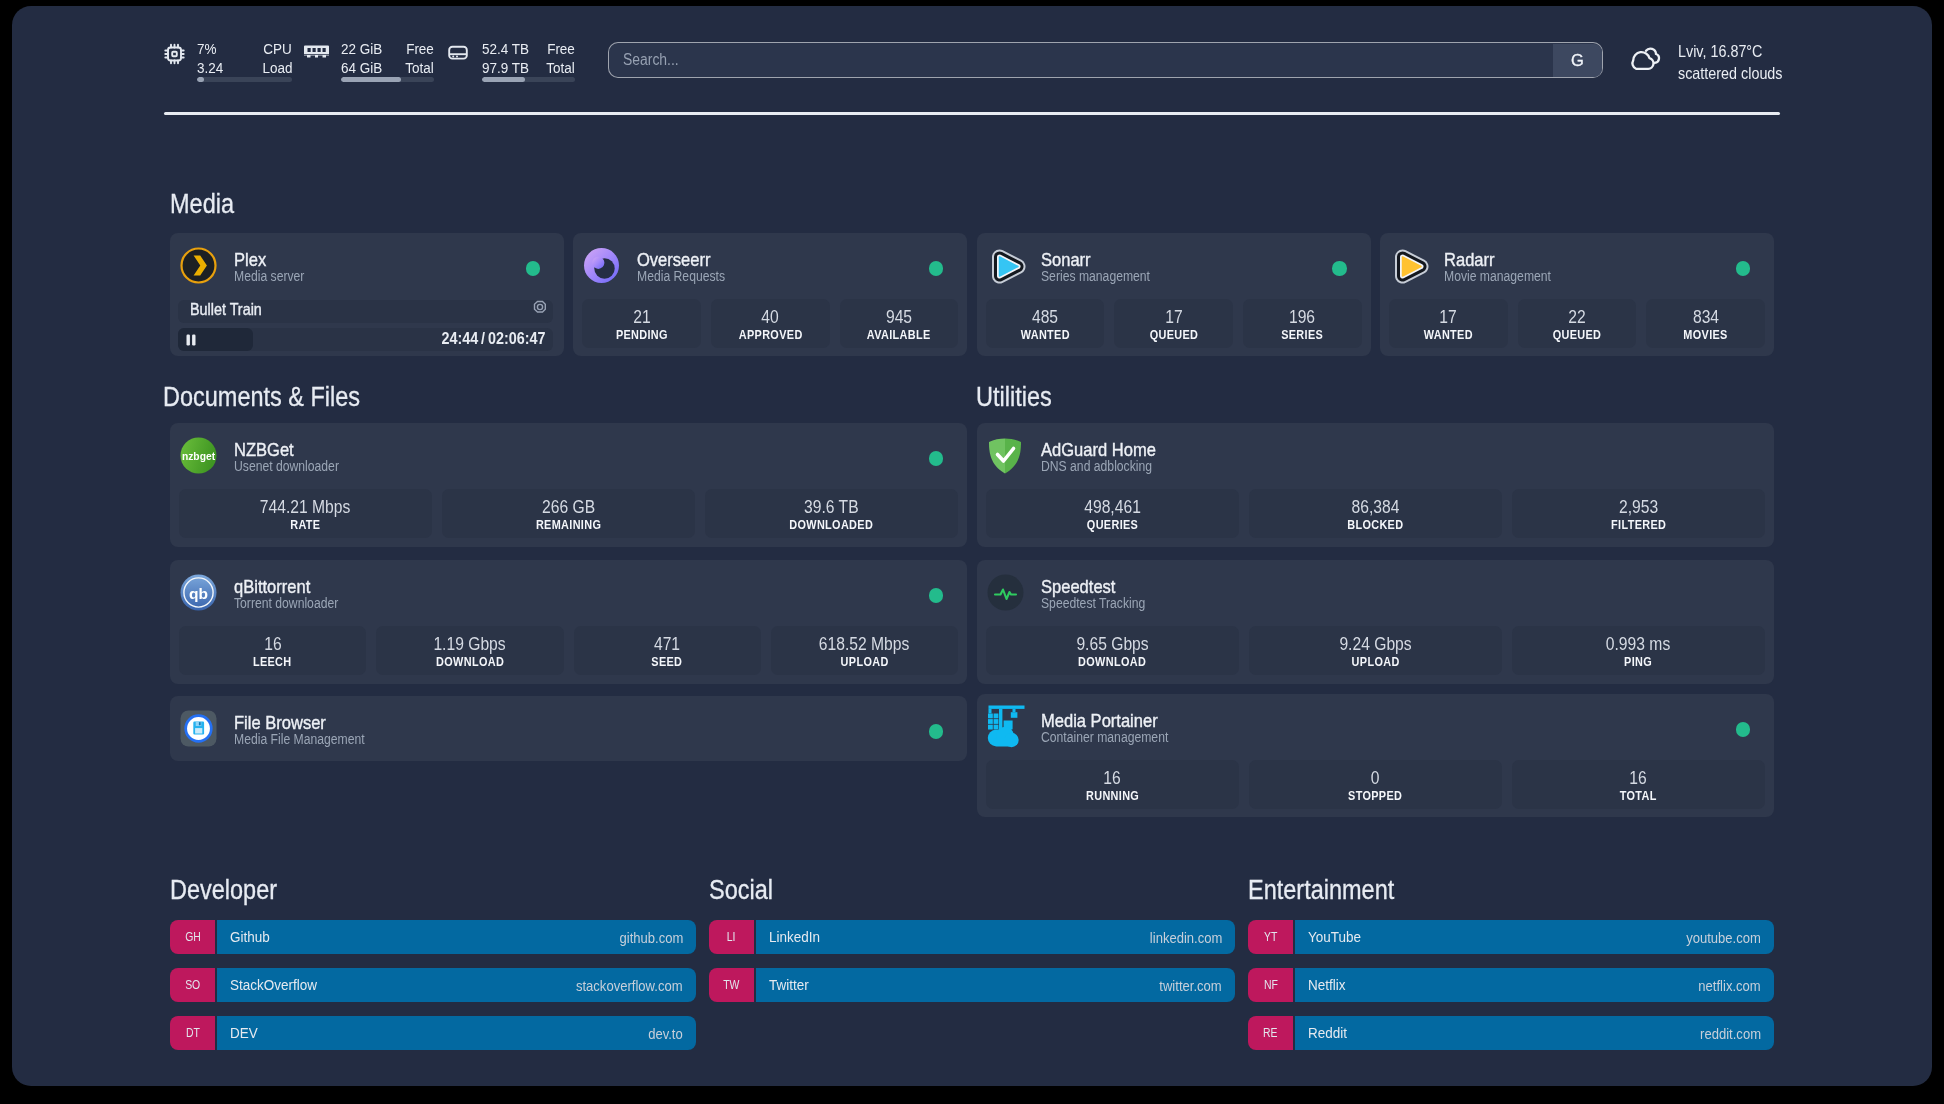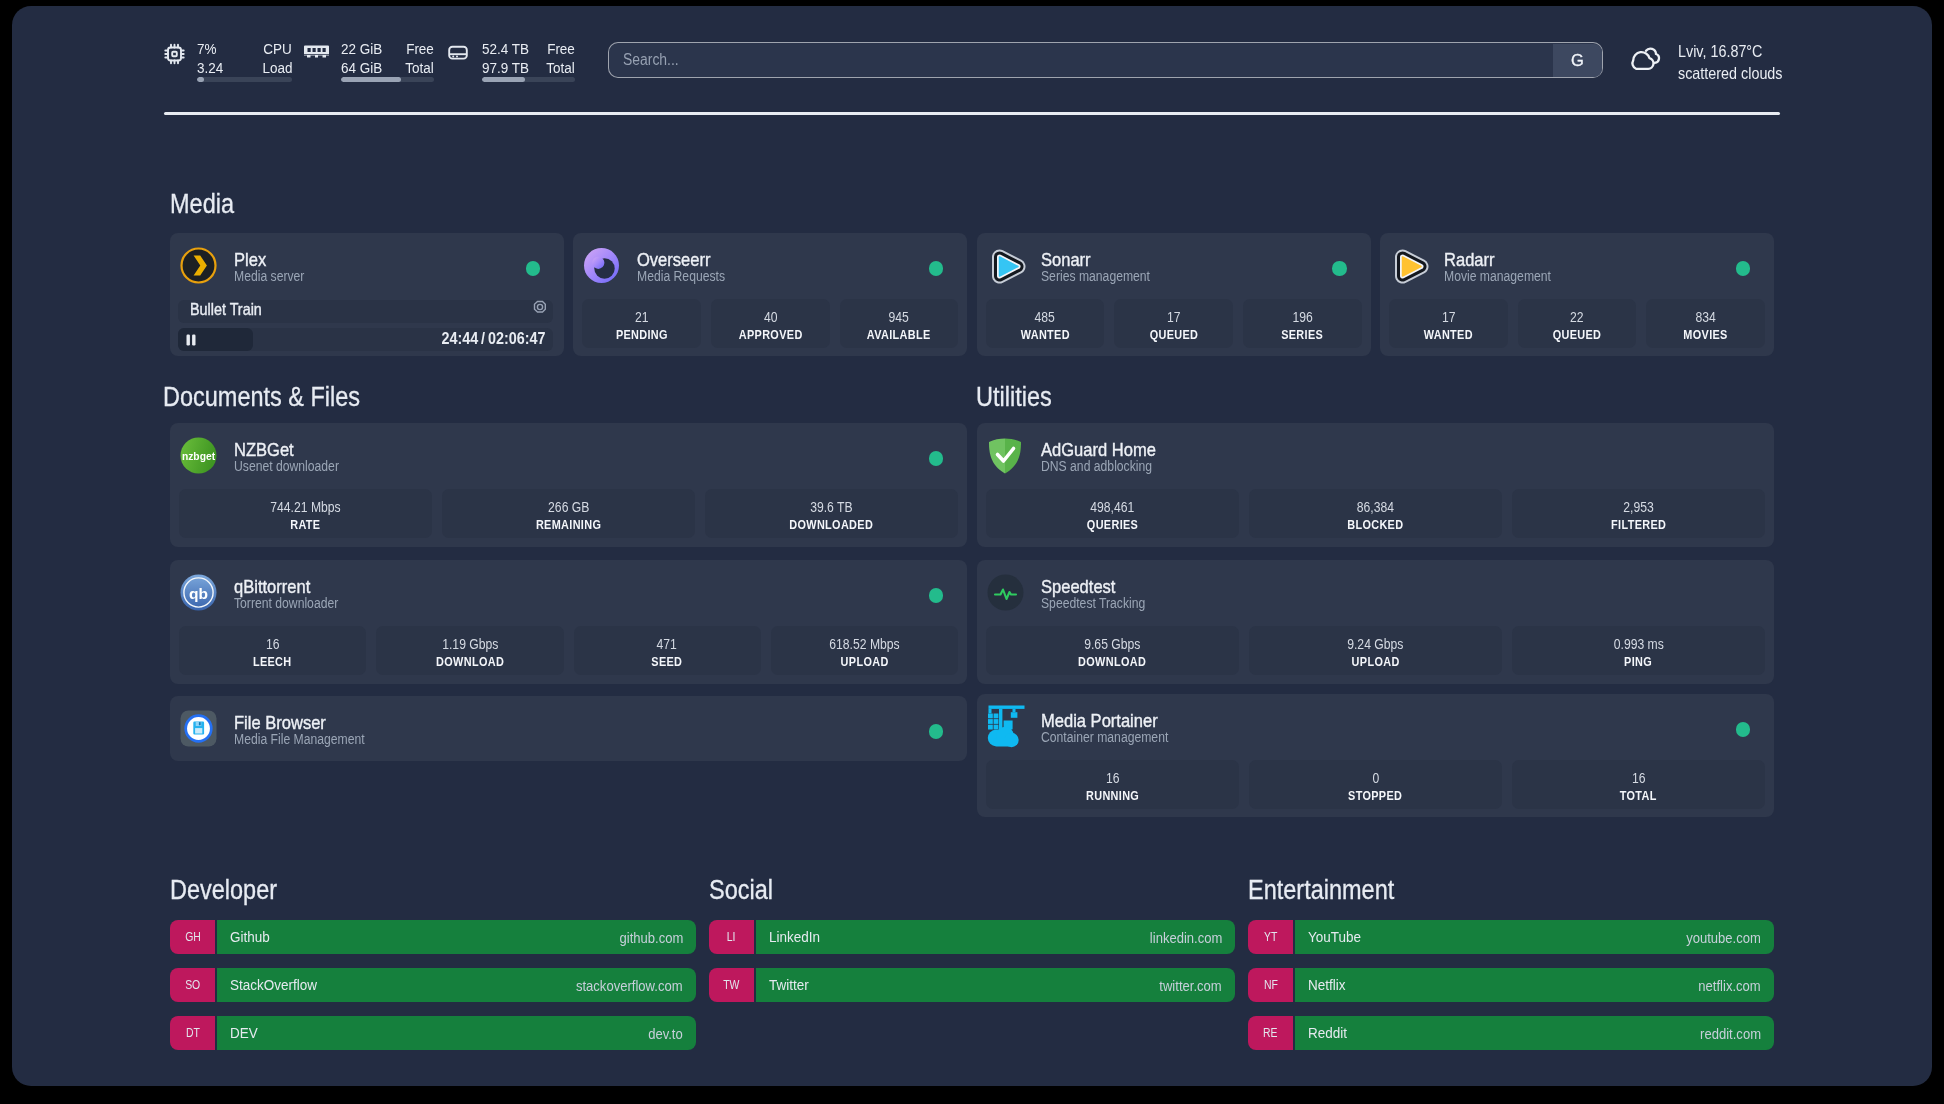--- a/index.html
+++ b/index.html
@@ -22,29 +22,29 @@
 
 .h2{position:absolute;font-size:27px;line-height:27px;font-weight:500;color:#E7EBF2;-webkit-text-stroke:0.3px #E7EBF2}
 
 .card{position:absolute;background:#2F384C;border-radius:8px}
 .card .icon{position:absolute;left:10px;top:14px}
 .card .title{position:absolute;left:64px;top:16.5px;font-size:19px;line-height:19px;font-weight:500;color:#EDF0F5;-webkit-text-stroke:0.4px #EDF0F5}
 .card .sub{position:absolute;left:64px;top:35.5px;font-size:14px;line-height:15.5px;color:#9BA6B6}
 .dot{position:absolute;right:24px;top:28px;width:14.5px;height:14.5px;border-radius:50%;background:#23BB8C}
 .stats{position:absolute;left:9px;right:9px;top:66px;height:49px;display:flex;gap:10px}
 .stat{flex:1;background:#2B3447;border-radius:7px;text-align:center;padding-top:9px}
-.stat .v{font-size:14px;line-height:18px;color:#D5DAE3}
+.stat .v{font-size:18px;line-height:18px;color:#D5DAE3}
 .stat .l{font-size:12.5px;line-height:14px;font-weight:700;color:#F4F6FA;letter-spacing:0.4px;margin-top:2px}
 
 .ppanel{position:absolute;left:8px;right:11px;background:#2A3346;border-radius:6px}
 .pill{position:absolute;left:0;top:0;bottom:0;background:#1F2839;border-radius:6px}
 
 .bm{position:absolute;width:526px;height:34px}
 .bm .ab{position:absolute;left:0;top:0;width:45px;height:34px;background:#be185d;border-radius:8px 0 0 8px;display:flex;align-items:center;justify-content:center;font-size:12px;font-weight:500;color:#E2E7EE}
-.bm .bar{position:absolute;left:47px;right:0;top:0;height:34px;background:#15803d;border-radius:0 8px 8px 0;display:flex;align-items:center;justify-content:space-between;padding:0 13px;font-size:15.5px}
+.bm .bar{position:absolute;left:47px;right:0;top:0;height:34px;background:#0369a1;border-radius:0 8px 8px 0;display:flex;align-items:center;justify-content:space-between;padding:0 13px;font-size:15.5px}
 .bm .nm{color:#E6EAF0}
 .bm .ur{color:#C7CFDA;font-size:15px}
 </style></head>
 <body>
 <div class="page"></div>
 <div class="hw" style="left:164px">
 <div class="ic"><svg width="21" height="22" viewBox="0 0 21 22">
         <g stroke="#E3E8EF" stroke-width="1.9" fill="none" stroke-linecap="round">
 <rect x="4" y="4.5" width="13" height="13" rx="2.5"></rect>
           <rect x="8.2" y="8.7" width="4.6" height="4.6" rx="1"></rect>

